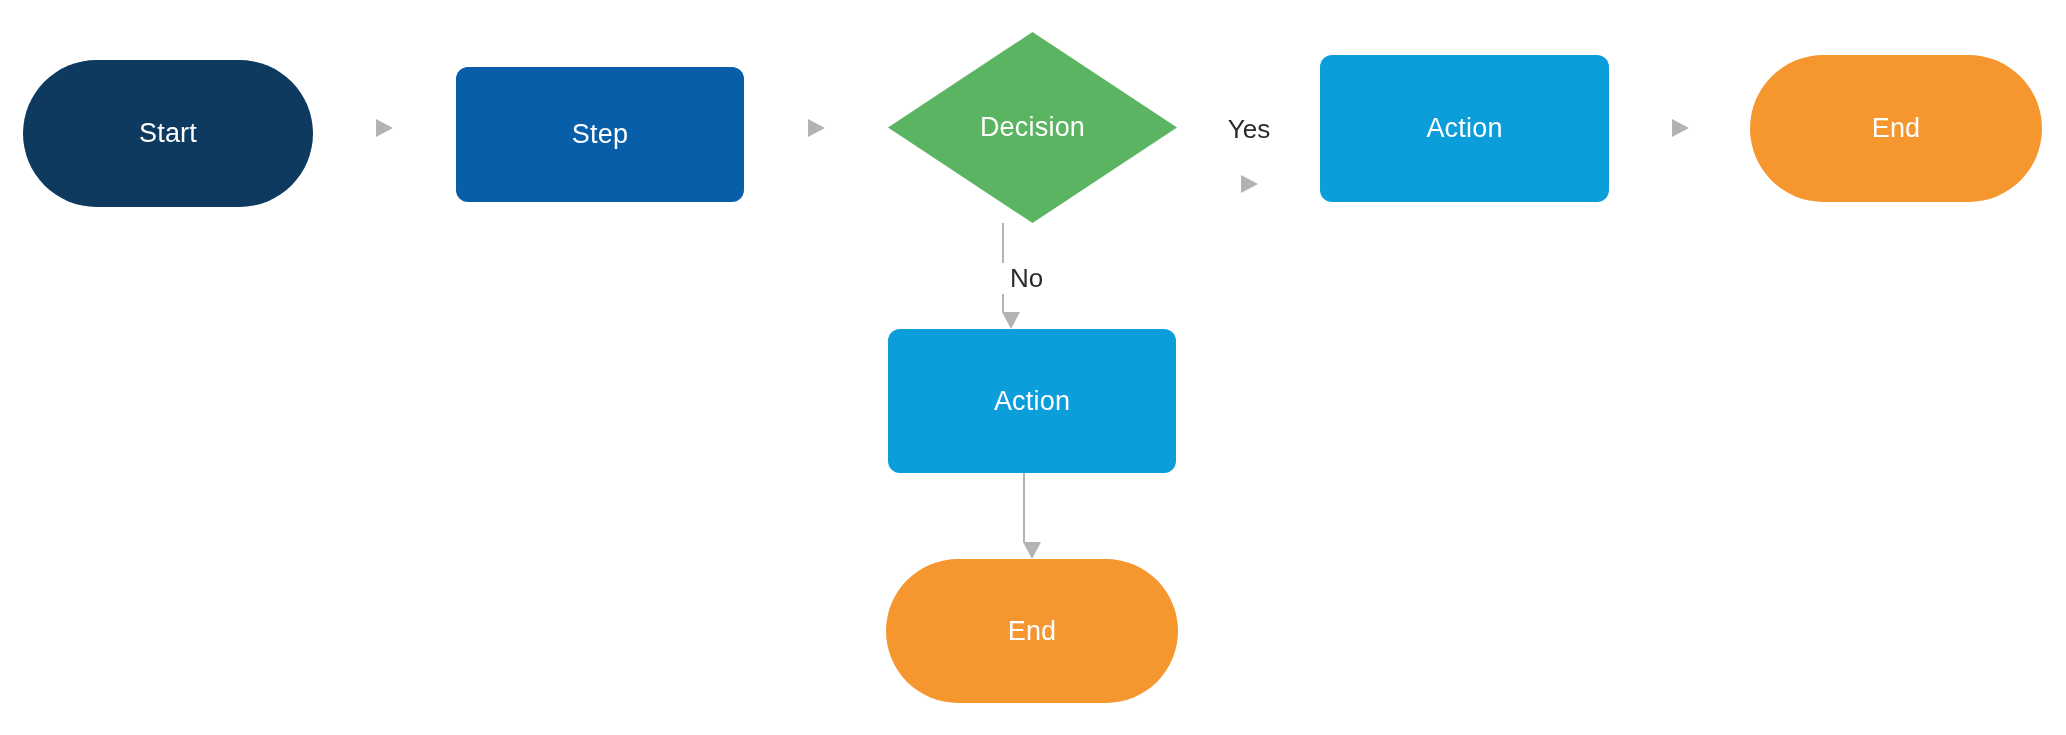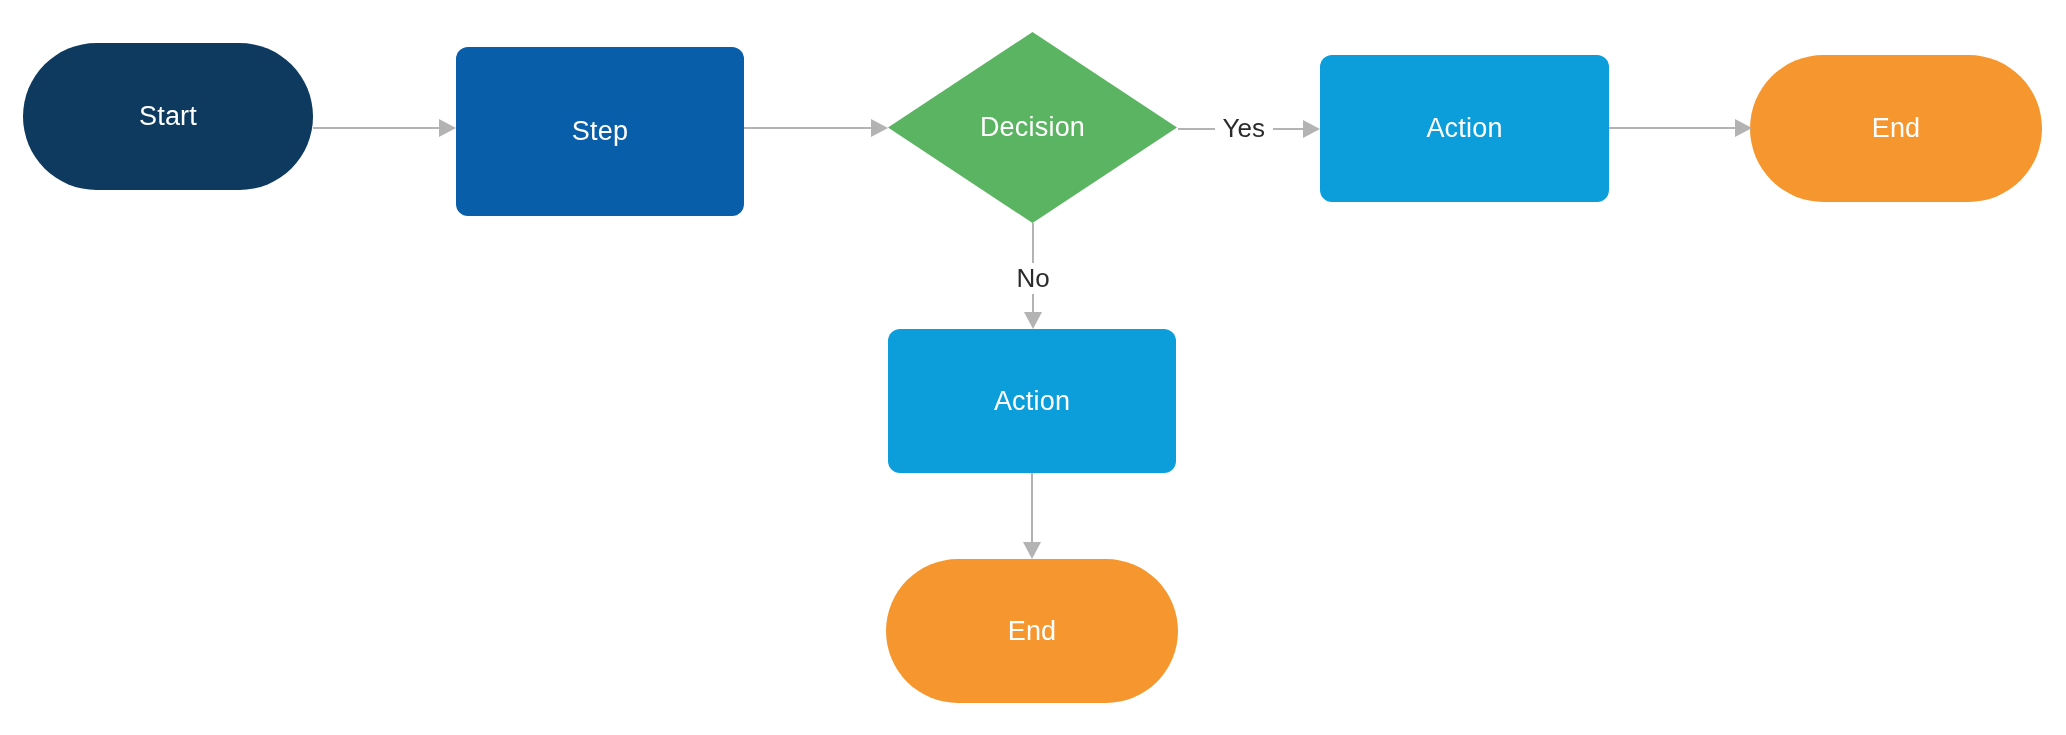--- a/index.html
+++ b/index.html
@@ -29,28 +29,28 @@
   .rect   { border-radius: 12px; }
   .diamond {
     clip-path: polygon(50% 0%, 100% 50%, 50% 100%, 0% 50%);
     border-radius: 0;
     align-items: center;
   }
   
   .h-arrow {
     position: absolute;
     display: flex;
-    flex-direction: row;
+    flex-direction: column;
     align-items: center;
   }
   .v-arrow {
     position: absolute;
     display: flex;
     flex-direction: column;
-    align-items: center;
+    align-items: flex-start;
   }
   .shaft-h { height: 2px; background: var(--edge, #b3b3b3); flex: 1 1 auto; }
   .shaft-h.short { flex: 0 0 30px; }
   .shaft-v { width: 2px; background: var(--edge, #b3b3b3); }
   .shaft-v.grow  { flex: 1.8 1 0; }
   .shaft-v.short { flex: 0.8 1 0; }
   .head-right {
     width: 0; height: 0; flex: 0 0 auto;
     border-top: 9px solid transparent;
     border-bottom: 9px solid transparent;
@@ -69,25 +69,25 @@
     padding: 0 8px;
     white-space: nowrap;
     flex: 0 0 auto;
   }
 </style>
 </head>
 <body style="background: rgb(255, 255, 255);">
 
 <div class="canvas">
 
-  <div class="node pill" style="left: 23px; top: 43px; width: 290px; height: 147px; background: rgb(13, 58, 94);">
+  <div class="node pill" style="left: 23px; top: 60px; width: 290px; height: 147px; background: rgb(13, 58, 94);">
     <span class="node-label">Start</span>
   </div>
 
-  <div class="node rect" style="left: 456px; top: 47px; width: 288px; height: 169px; background: rgb(8, 94, 168);">
+  <div class="node rect" style="left: 456px; top: 67px; width: 288px; height: 135px; background: rgb(8, 94, 168);">
     <span class="node-label">Step</span>
   </div>
 
   <div class="node diamond" style="left: 888px; top: 32px; width: 289px; height: 191px; background: rgb(91, 180, 98);">
     <span class="node-label">Decision</span>
   </div>
 
   <div class="node rect" style="left: 1320px; top: 55px; width: 289px; height: 147px; background: rgb(12, 158, 219);">
     <span class="node-label">Action</span>
   </div>

